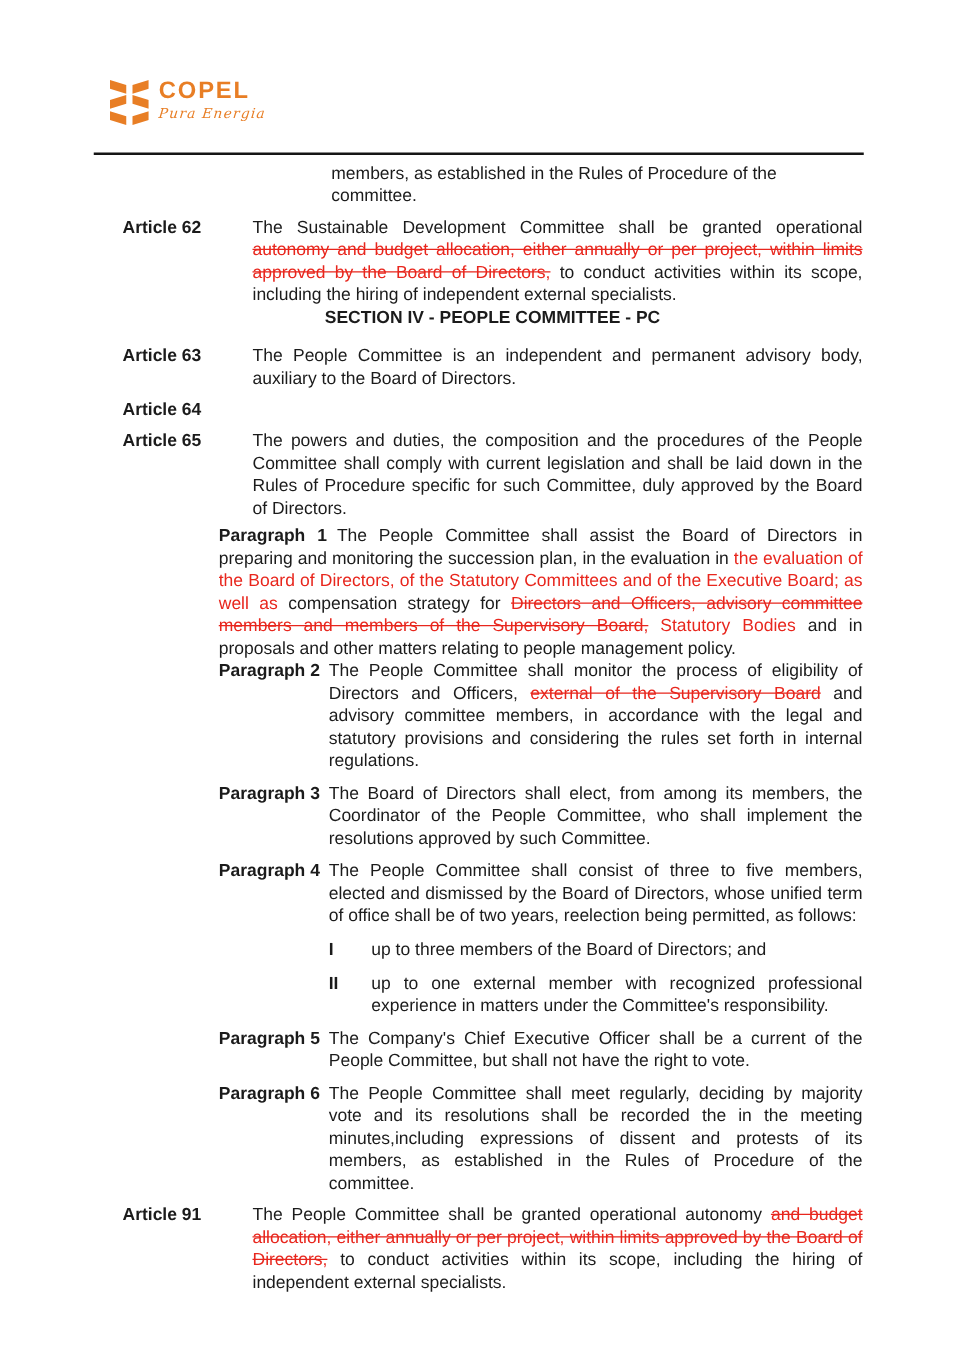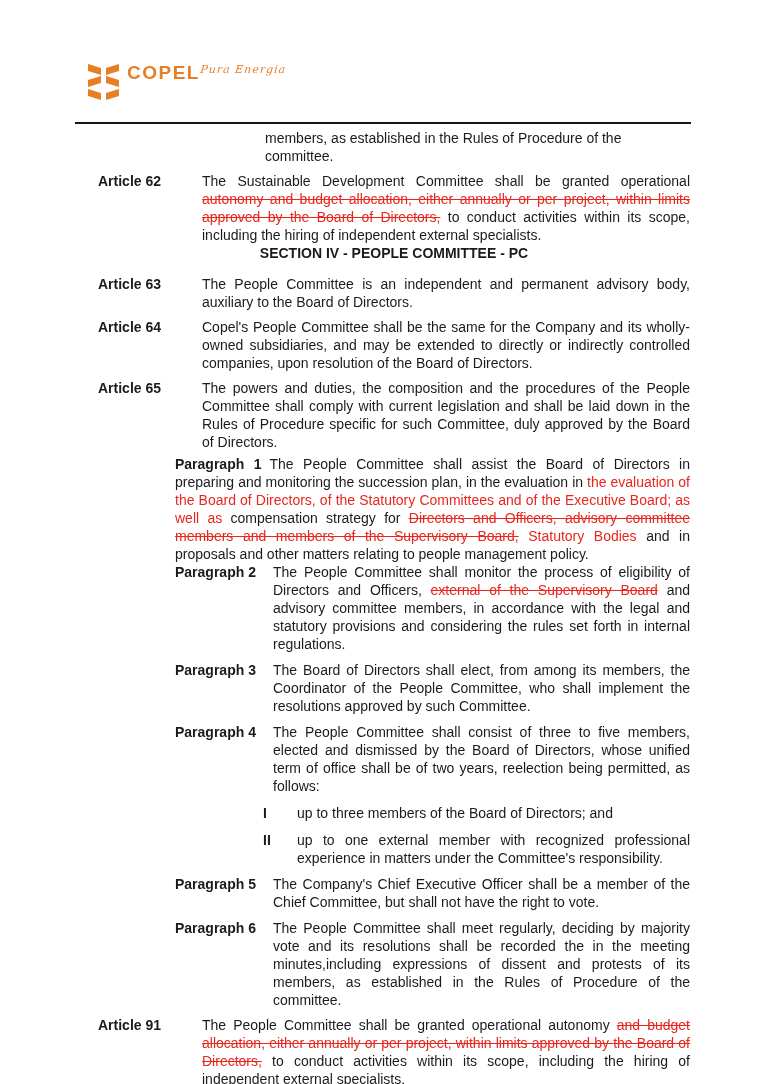--- a/index.html
+++ b/index.html
@@ -11,37 +11,37 @@
   html,body{margin:0;padding:0;}
   body{
     width:767px;height:1084px;background:#ffffff;
     font-family:"Liberation Sans",sans-serif;color:var(--text);
   }
   .page{position:relative;width:767px;height:1084px;overflow:hidden;background:#fff;}
 
   
   .logo{margin:62px 0 0 88px;display:flex;align-items:flex-start;height:44px;}
   .logo-icon{width:31px;height:36px;flex:none;margin-top:2px;}
-  .logo-textcol{margin-left:8px;display:flex;flex-direction:row;}
+  .logo-textcol{margin-left:8px;display:flex;flex-direction:column;}
   .logo-name{font-size:19px;font-weight:bold;color:var(--orange);letter-spacing:1.5px;line-height:21px;}
   .logo-tagline{font-family:"DejaVu Serif",serif;font-style:italic;font-size:11px;color:var(--orange);letter-spacing:1px;margin-top:1px;transform:skewX(-6deg);}
 
   
   .top-rule{height:2px;background:#151515;margin:16px 76px 0 75px;}
 
   
   .doc{margin:5px 77px 0 98px;font-size:14px;line-height:18px;}
   .block{margin-top:7px;}
   .block:first-child{margin-top:0;}
   .cont{margin-left:167px;}
   .article{display:flex;gap:32px;}
   .article .lbl{width:72px;flex:none;font-weight:bold;}
   .bod{flex:1;text-align:justify;}
   .section-header{text-align:center;font-weight:bold;margin-top:0;margin-bottom:13px;}
-  .para{display:flex;margin-left:77px;margin-top:8px;gap:10px;}
+  .para{display:flex;margin-left:77px;margin-top:8px;}
   .para .lbl{width:88px;flex:none;font-weight:bold;}
   .para1{margin-left:77px;text-align:justify;margin-top:4px;}
   .para1 .lbl-inline{font-weight:bold;padding-right:8px;}
   .para1 + .para{margin-top:0;}
   .item{display:flex;margin-left:165px;margin-top:9px;}
   .item .lbl{width:34px;flex:none;font-weight:bold;}
 
   .run-n{color:var(--text);}
   .run-r{color:var(--red);}
   .run-rs{color:var(--red);text-decoration:line-through;}
@@ -76,21 +76,20 @@
         <div class="lbl">Article 62</div>
         <div class="bod"><span class="run-n">The Sustainable Development Committee shall be granted operational </span><span class="run-rs">autonomy and budget allocation, either annually or per project, within limits approved by the Board of Directors,</span><span class="run-n"> to conduct activities within its scope, including the hiring of independent external specialists.</span></div>
       </div>
       <div class="block section-header">SECTION IV - PEOPLE COMMITTEE - PC</div>
       <div class="block article">
         <div class="lbl">Article 63</div>
         <div class="bod"><span class="run-n">The People Committee is an independent and permanent advisory body, auxiliary to the Board of Directors.</span></div>
       </div>
       <div class="block article">
         <div class="lbl">Article 64</div>
-        <div class="bod"><span class="run-n">Copel's People Committee shall be the same for the Company and its wholly-owned subsidiaries, and may be extended to directly or indirectly controlled companies, upon resolution of the Board of Directors.</span></div>
       </div>
       <div class="block article">
         <div class="lbl">Article 65</div>
         <div class="bod"><span class="run-n">The powers and duties, the composition and the procedures of the People Committee shall comply with current legislation and shall be laid down in the Rules of Procedure specific for such Committee, duly approved by the Board of Directors.</span></div>
       </div>
       <div class="block para1"><span class="lbl-inline">Paragraph 1</span><span class="run-n">The People Committee shall assist the Board of Directors in preparing and monitoring the succession plan, in the evaluation in </span><span class="run-r">the evaluation of the Board of Directors, of the Statutory Committees and of the Executive Board; as well as </span><span class="run-n">compensation strategy for </span><span class="run-rs">Directors and Officers, advisory committee members and members of the Supervisory Board,</span><span class="run-r"> Statutory Bodies</span><span class="run-n"> and in proposals and other matters relating to people management policy.</span></div>
       <div class="block para">
         <div class="lbl">Paragraph 2</div>
         <div class="bod"><span class="run-n">The People Committee shall monitor the process of eligibility of Directors and Officers, </span><span class="run-rs">external of the Supervisory Board</span><span class="run-n"> and advisory committee members, in accordance with the legal and statutory provisions and considering the rules set forth in internal regulations.</span></div>
       </div>
@@ -105,21 +104,21 @@
       <div class="block item">
         <div class="lbl">I</div>
         <div class="bod"><span class="run-n">up to three members of the Board of Directors; and</span></div>
       </div>
       <div class="block item">
         <div class="lbl">II</div>
         <div class="bod"><span class="run-n">up to one external member with recognized professional experience in matters under the Committee's responsibility.</span></div>
       </div>
       <div class="block para">
         <div class="lbl">Paragraph 5</div>
-        <div class="bod"><span class="run-n">The Company's Chief Executive Officer shall be a member of the Chief Committee, but shall not have the right to vote.</span></div>
+        <div class="bod"><span class="run-n">The Company's Chief Executive Officer shall be a current of the People Committee, but shall not have the right to vote.</span></div>
       </div>
       <div class="block para">
         <div class="lbl">Paragraph 6</div>
         <div class="bod"><span class="run-n">The People Committee shall meet regularly, deciding by majority vote and its resolutions shall be recorded the in the meeting minutes,including expressions of dissent and protests of its members, as established in the Rules of Procedure of the committee.</span></div>
       </div>
       <div class="block article">
         <div class="lbl">Article 91</div>
         <div class="bod"><span class="run-n">The People Committee shall be granted operational autonomy </span><span class="run-rs">and budget allocation, either annually or per project, within limits approved by the Board of Directors,</span><span class="run-n"> to conduct activities within its scope, including the hiring of independent external specialists.</span></div>
       </div>
     </main>

